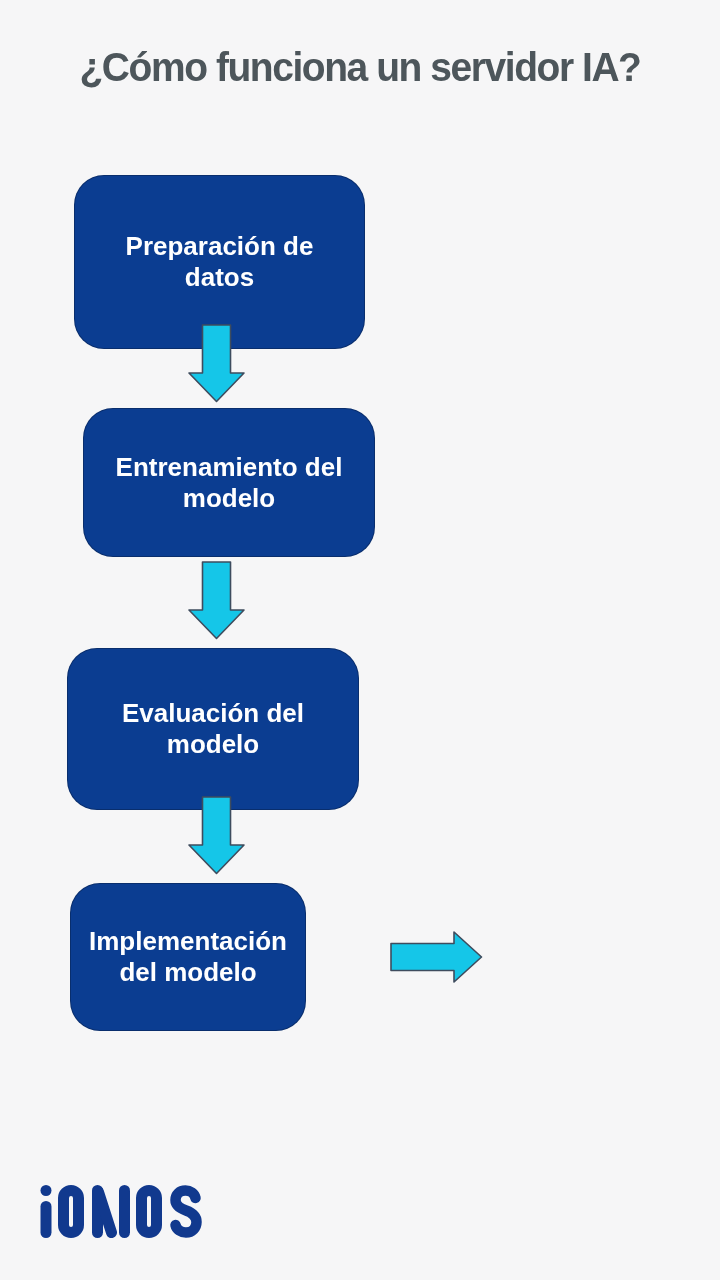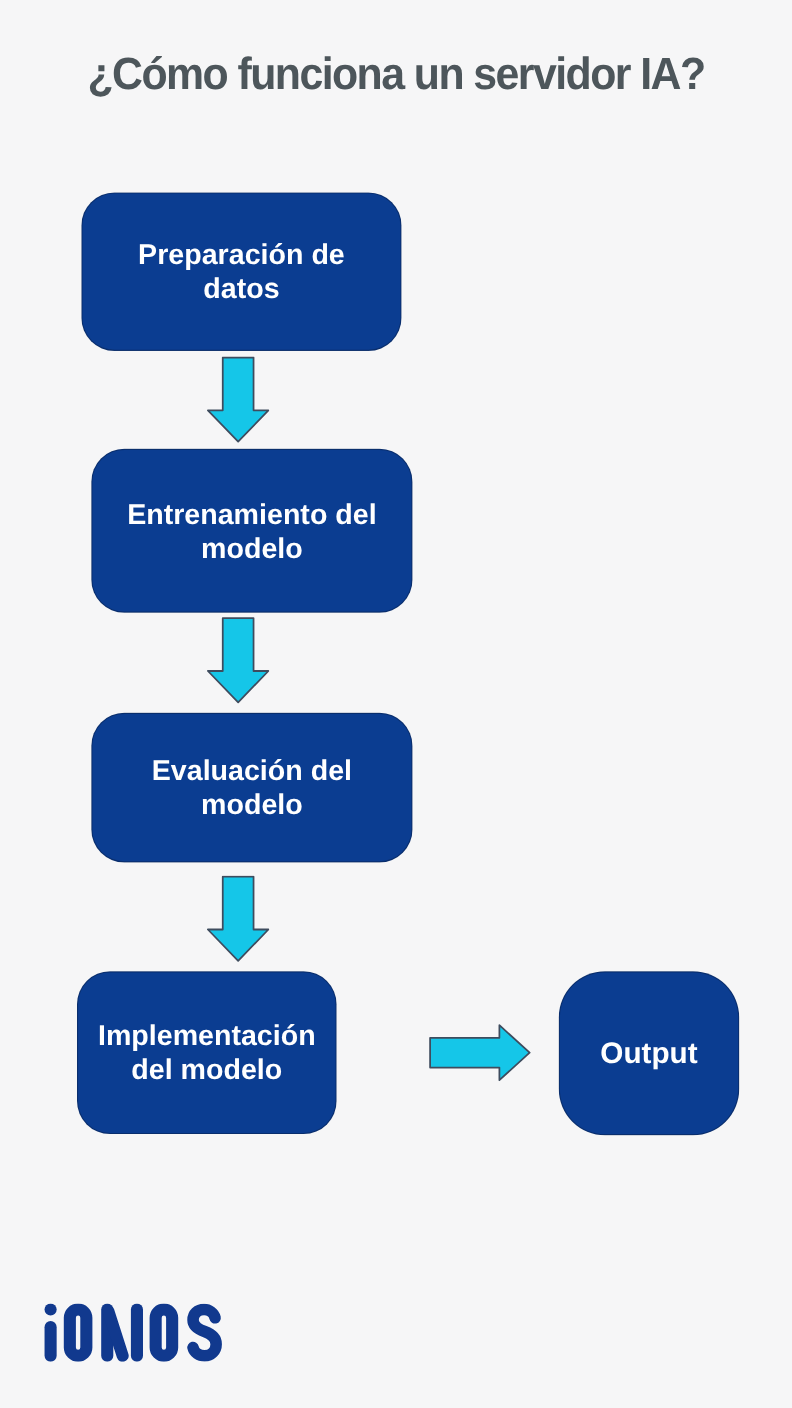--- a/index.html
+++ b/index.html
@@ -23,23 +23,23 @@
     position:absolute;
     background:#0b3d91;
     border:1px solid rgba(10,35,80,.55);
     border-radius:30px;
     display:flex;align-items:center;justify-content:center;
     text-align:center;
     color:#ffffff;font-weight:bold;font-size:26px;line-height:1.18;
     box-sizing:border-box;
     padding:10px 18px;
   }
-  .box-1{left:74px;top:175px;width:291px;height:144px;justify-content:flex-end;}
+  .box-1{left:74px;top:175px;width:291px;height:174px;justify-content:flex-end;}
   .box-2{left:71px;top:408px;width:292px;height:149px;margin-left:12px;}
-  .box-3{left:83px;top:648px;width:292px;height:136px;}
+  .box-3{left:67px;top:648px;width:292px;height:162px;}
   .box-4{left:70px;top:883px;width:236px;height:148px;}
   .box-output{
     left:508px;top:883px;width:164px;height:149px;
     border-radius:42px;padding:10px 12px;font-size:27px;
   }
   .box-label{width:100%;}
 
   .arrow{position:absolute;line-height:0;}
   .arrow-down-1{left:188px;top:324px;}
   .arrow-down-2{left:188px;top:561px;}
@@ -90,23 +90,20 @@
   <div class="flow-box box-4">
     <div class="box-label">Implementación del modelo</div>
   </div>
 
   <div class="arrow arrow-right-1">
     <svg width="93" height="52" viewBox="0 0 93 52" aria-hidden="true">
       <polygon points="1,12.5 64,12.5 64,1 91.5,26 64,51 64,39.5 1,39.5" fill="#15c6e8" stroke="#3e4c5e" stroke-width="1.6" stroke-linejoin="round"></polygon>
     </svg>
   </div>
 
-  <div class="flow-box box-output">
-    <div class="box-label">Output</div>
-  </div>
 
   <div class="logo" role="img" aria-label="IONOS">
     <svg width="168" height="53" viewBox="0 0 168 53">
       <g stroke="#11398e" stroke-width="11" stroke-linecap="round" fill="none">
 
         <circle cx="6" cy="5.5" r="5.5" fill="#11398e" stroke="none"></circle>
         <line x1="6" y1="21.5" x2="6" y2="47.5"></line>
 
         <rect x="23.5" y="5.5" width="15" height="42" rx="7.5"></rect>
 

